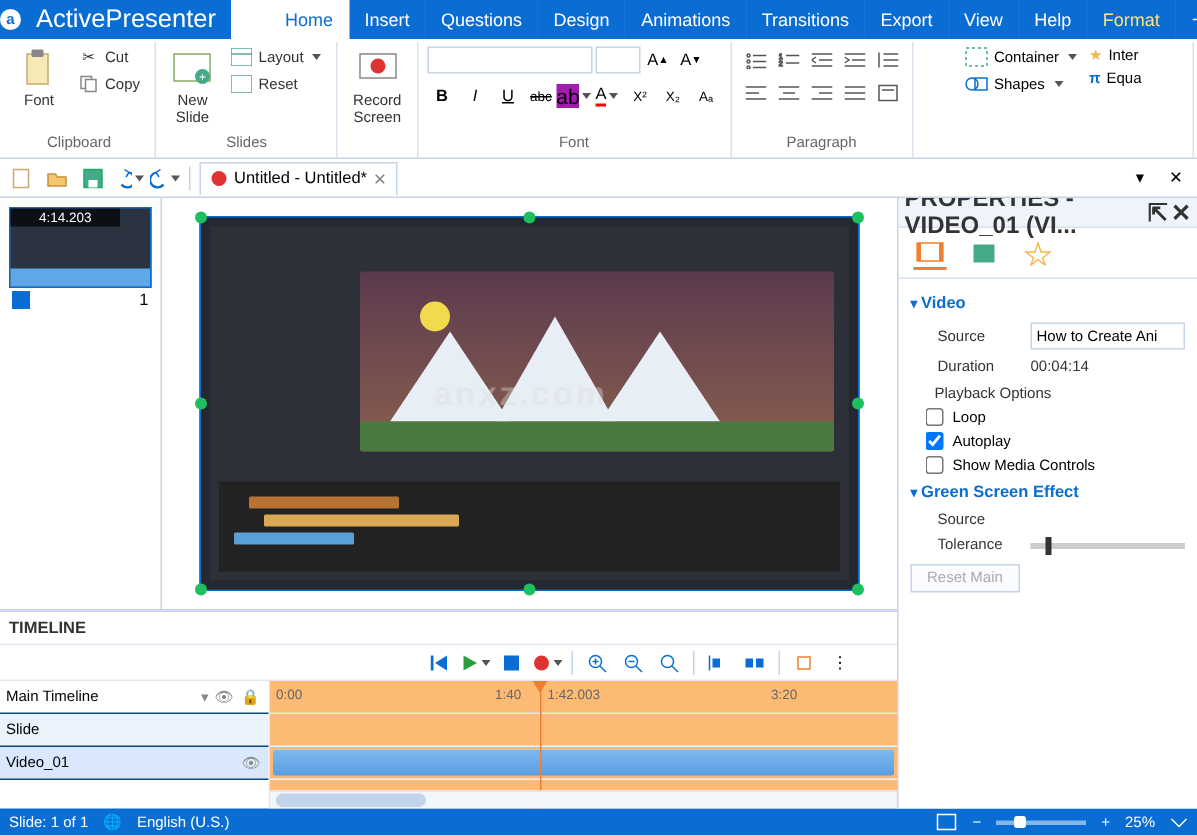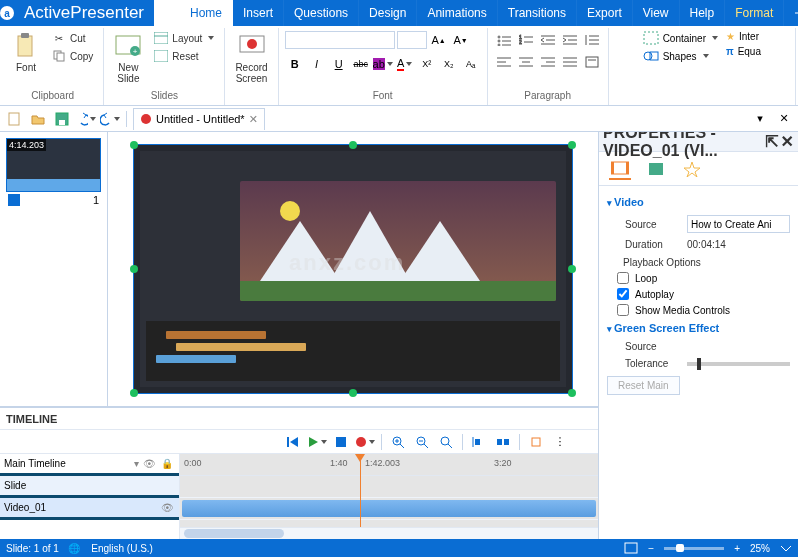--- a/index.html
+++ b/index.html
@@ -47,21 +47,21 @@
 .doc-tab { display:flex; align-items:center; gap:4px; padding:0 6px; height:22px; border:1px solid #c5d4e8; border-bottom:none; background:#fff; }
 .doc-tab .close { cursor:pointer; color:#888; }
 .qa-spacer { flex:1; }
 
 
 .main { display:flex; height: calc(557px - 26px - 80px - 26px - 18px); }
 .left-col { display:flex; flex-direction:column; width:598px; }
 .canvas-area { flex:1; display:flex; background:#fff; border-bottom:1px solid #c5d4e8; }
 .thumb-panel { width:108px; background:#fff; border-right:1px solid #c5d4e8; padding:6px; }
 .thumb { border:1px solid #0a6dd3; position:relative; height:54px; background:#2b3340; }
-.thumb .time-badge { position:absolute; top:0; left:0; background:rgba(0,0,0,0.7); color:#fff; font-size:9px; padding:1px 2px; }
+.thumb .time-badge { position:absolute; top:0; left:0; background:rgba(0,0,0,0.7); color:#fff; font-size:9px; padding:1px 19px; }
 .thumb .strip { position:absolute; bottom:0; left:0; right:0; height:12px; background:#5fa8e8; }
 .thumb-caption { display:flex; justify-content:space-between; align-items:center; padding:2px 2px 0; }
 .thumb-caption .ic { width:12px; height:12px; background:#0a6dd3; }
 .canvas-stage { flex:1; display:flex; align-items:center; justify-content:center; background:#fff; position:relative; overflow:hidden; }
 .video-frame { width:440px; height:250px; background:#25282f; position:relative; border:1px solid #0a6dd3; }
 .video-frame .handle { position:absolute; width:8px; height:8px; background:#1dbf5e; border-radius:50%; }
 .handle.tl{top:-4px;left:-4px}.handle.tm{top:-4px;left:50%;margin-left:-4px}.handle.tr{top:-4px;right:-4px}
 .handle.ml{top:50%;left:-4px;margin-top:-4px}.handle.mr{top:50%;right:-4px;margin-top:-4px}
 .handle.bl{bottom:-4px;left:-4px}.handle.bm{bottom:-4px;left:50%;margin-left:-4px}.handle.br{bottom:-4px;right:-4px}
 .video-inner { position:absolute; inset:6px; background:#2d3038; overflow:hidden; }
@@ -77,28 +77,28 @@
 
 
 .timeline-panel { height:132px; display:flex; flex-direction:column; border-top:1px solid #c5d4e8; }
 .tl-toolbar { height:24px; display:flex; align-items:center; gap:4px; padding:0 4px; border-bottom:1px solid #e1e8f2; }
 .tl-toolbar .sp { flex:1; }
 .tl-toolbtn { width:20px; height:20px; display:flex;align-items:center;justify-content:center; cursor:pointer; }
 .tl-header { height:22px; display:flex; align-items:center; border-bottom:1px solid #e1e8f2; }
 .tl-header .title { font-weight:bold; padding:0 6px; font-size:11px; color:#333; }
 .tl-body { flex:1; display:flex; overflow:hidden; position:relative; }
 .tl-left { width:180px; border-right:1px solid #e1e8f2; }
-.tl-row { height:22px; display:flex; align-items:center; border-bottom:3px solid #0c4a6e; font-size:10px; padding:0 4px; gap:4px; }
+.tl-row { height:22px; display:flex; align-items:center; border-bottom:1px solid #0c4a6e; font-size:10px; padding:0 4px; gap:4px; }
 .tl-row.header-row { background:#fff; }
 .tl-row.slide-row { background:#eaf2fc; }
 .tl-row.video-row { background:#d9e8fc; }
 .tl-row .dd { margin-left:auto; color:#888; }
 .tl-eye { width:14px; color:#888; }
 .tl-lock { width:14px; color:#888; }
-.tl-right { flex:1; position:relative; background:#e5e5e5; }
+.tl-right { flex:1; position:relative; background:#fdba74; }
 .tl-ruler { height:22px; border-bottom:1px solid #e1e8f2; position:relative; font-size:9px; color:#666; }
 .tl-ruler .tick { position:absolute; top:4px; }
 .tl-track { height:22px; border-bottom:1px solid #eef3fa; position:relative; }
 .clip-bar { position:absolute; top:2px; bottom:2px; background:linear-gradient(#7fb8f0,#5a9de0); border-radius:2px; }
 .playhead { position:absolute; top:0; bottom:0; width:1px; background:#f08030; }
 .playhead::before { content:''; position:absolute; top:0; left:-5px; width:0;height:0;border-left:5px solid transparent;border-right:5px solid transparent;border-top:8px solid #f08030; }
 .tl-scroll { position:absolute; left:0; right:0; bottom:0; height:12px; background:#f2f6fb; border-top:1px solid #e1e8f2; }
 .tl-scroll .thumb-bar { position:absolute; top:1px; bottom:1px; left:4px; width:100px; background:#c2d4ea; border-radius:5px; }
 
 
@@ -259,21 +259,21 @@
         <div class="font-size-combo"></div>
         <div class="mini-btn">A<sup style="font-size:7px">▲</sup></div>
         <div class="mini-btn">A<sup style="font-size:7px">▼</sup></div>
       </div>
       <div class="font-row">
         <div class="mini-btn" style="font-weight:bold">B</div>
         <div class="mini-btn" style="font-style:italic">I</div>
         <div class="mini-btn" style="text-decoration:underline">U</div>
         <div class="mini-btn" style="text-decoration:line-through;font-size:9px">abc</div>
         <div class="mini-btn">
-              <span style="background:#a21caf;font-size:11px">ab</span>
+              <span style="background:#a21caf;font-size:14px">ab</span>
               <span class="tri-down"></span>
             </div>
         <div class="mini-btn">
               <span style="border-bottom:2px solid red">A</span>
               <span class="tri-down"></span>
             </div>
         <div class="mini-btn" style="font-size:9px">X²</div>
         <div class="mini-btn" style="font-size:9px">X₂</div>
         <div class="mini-btn" style="font-size:9px">Aₐ</div>
       </div>
@@ -579,21 +579,21 @@
           <div class="tl-row video-row">
               <span>Video_01</span>
               <span class="dd tl-eye">👁</span>
             </div>
         </div>
         <div class="tl-right">
           <div class="tl-ruler">
             <span class="tick" style="left:4px">0:00</span>
             <span class="tick" style="left:150px">1:40</span>
             <span class="tick" style="left:185px">1:42.003</span>
-            <span class="tick" style="left:314px">3:20</span>
+            <span class="tick" style="left:334px">3:20</span>
           </div>
           <div class="tl-track"></div>
           <div class="tl-track">
             <div class="clip-bar" style="left:2px;right:2px"></div>
           </div>
           <div class="playhead" style="left:180px"></div>
           <div class="tl-scroll">
               <div class="thumb-bar"></div>
             </div>
         </div>

